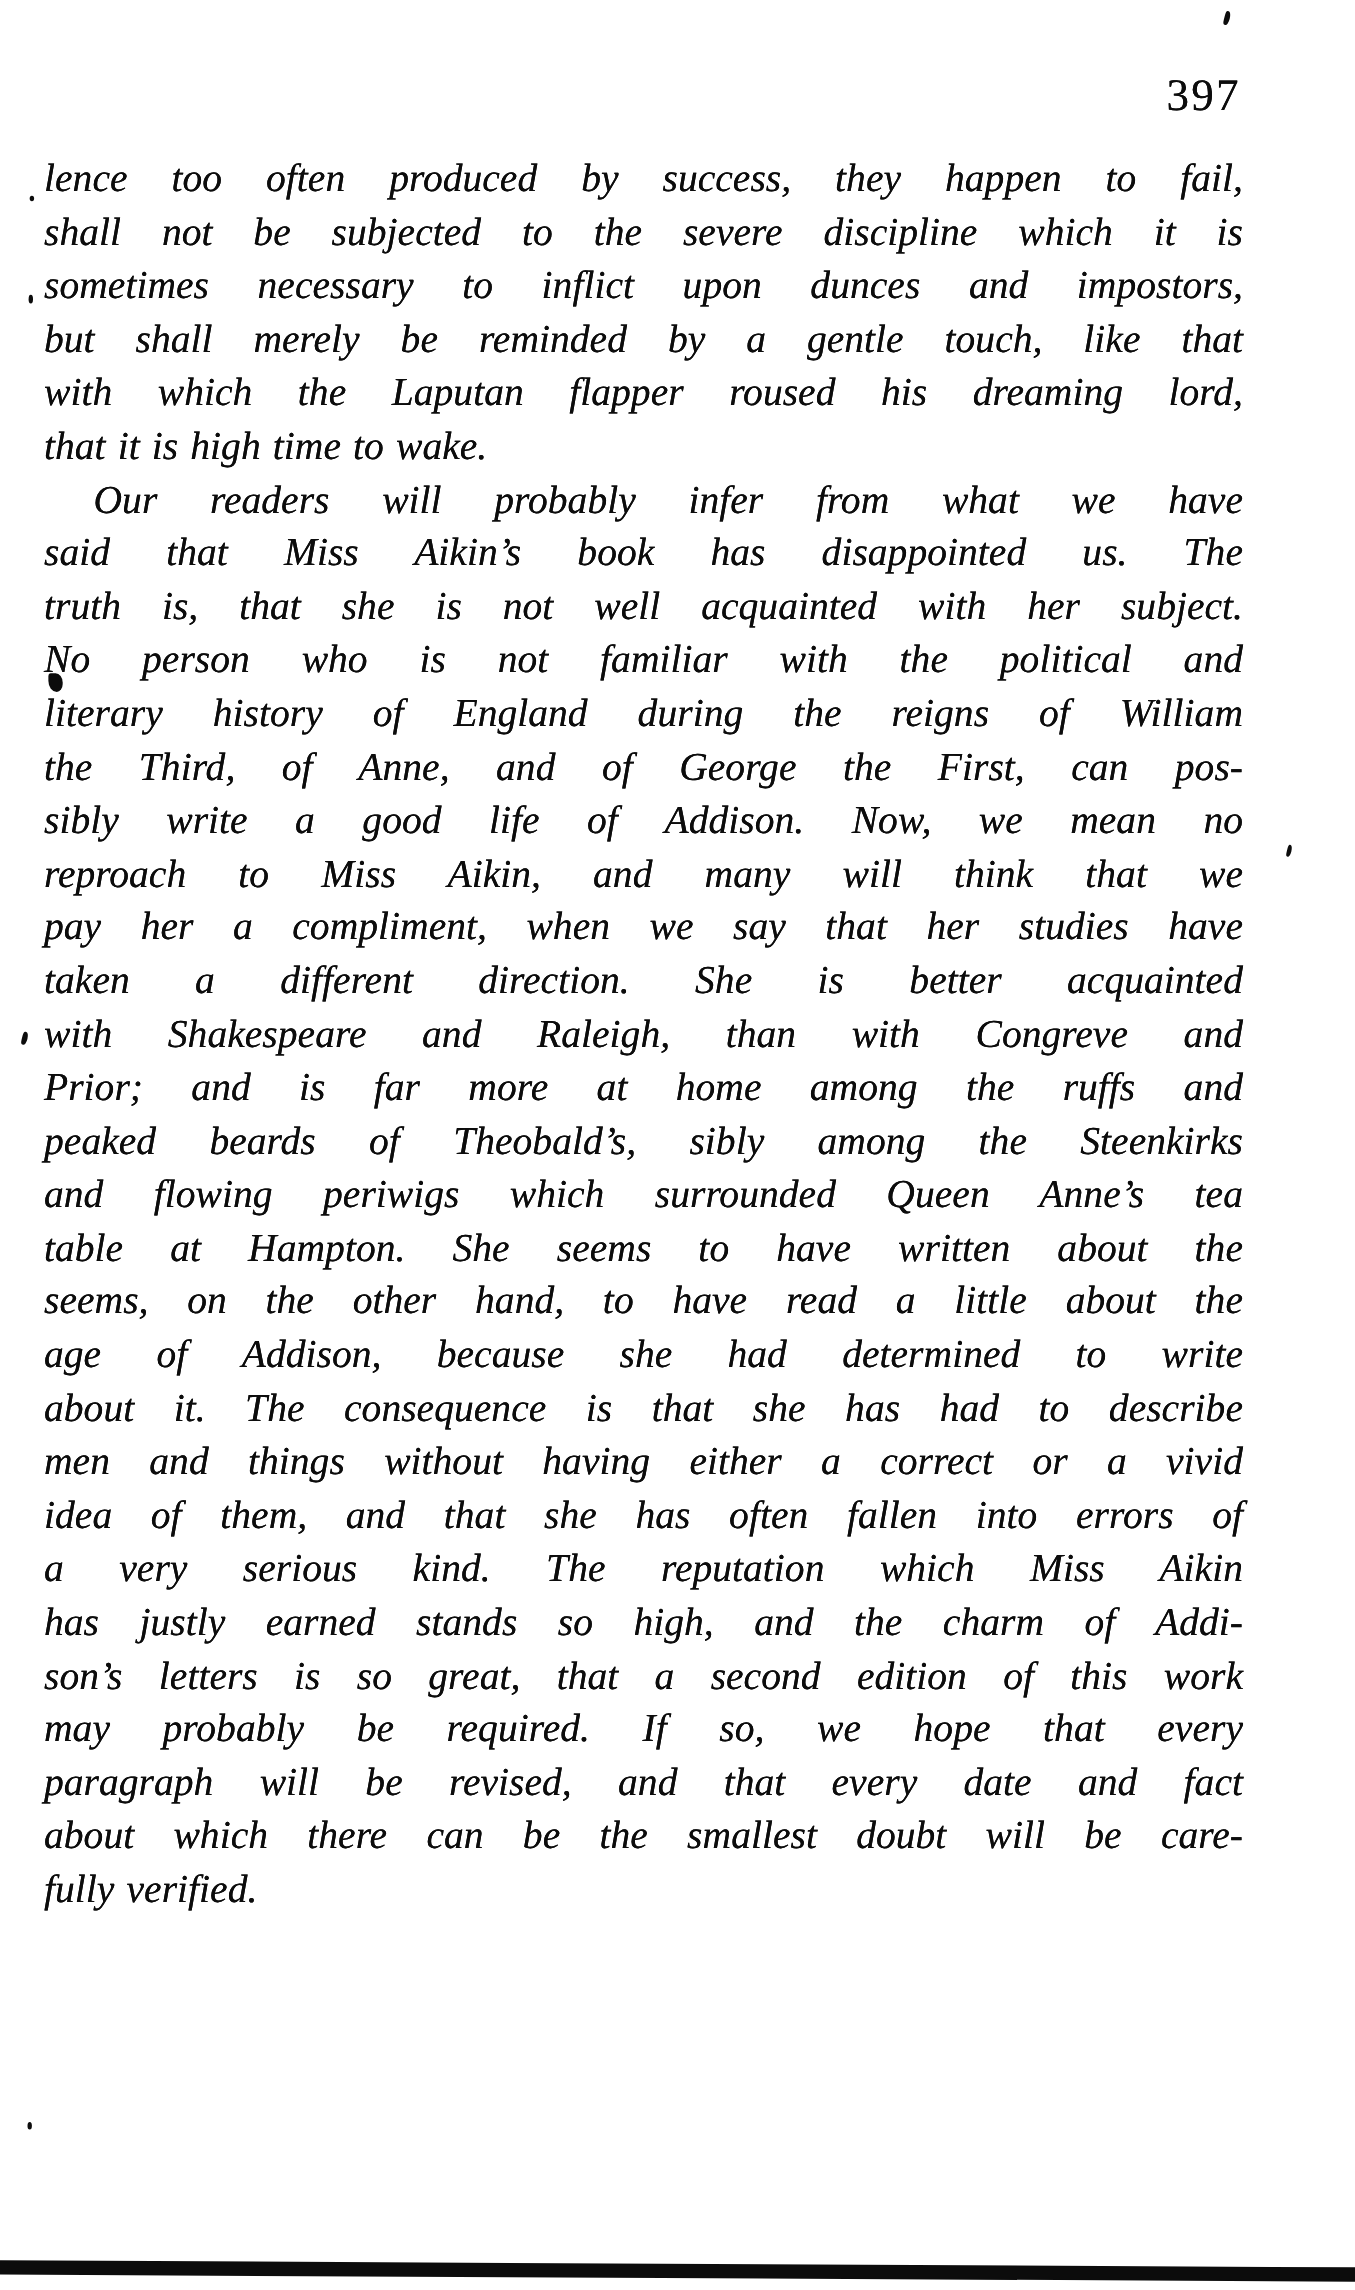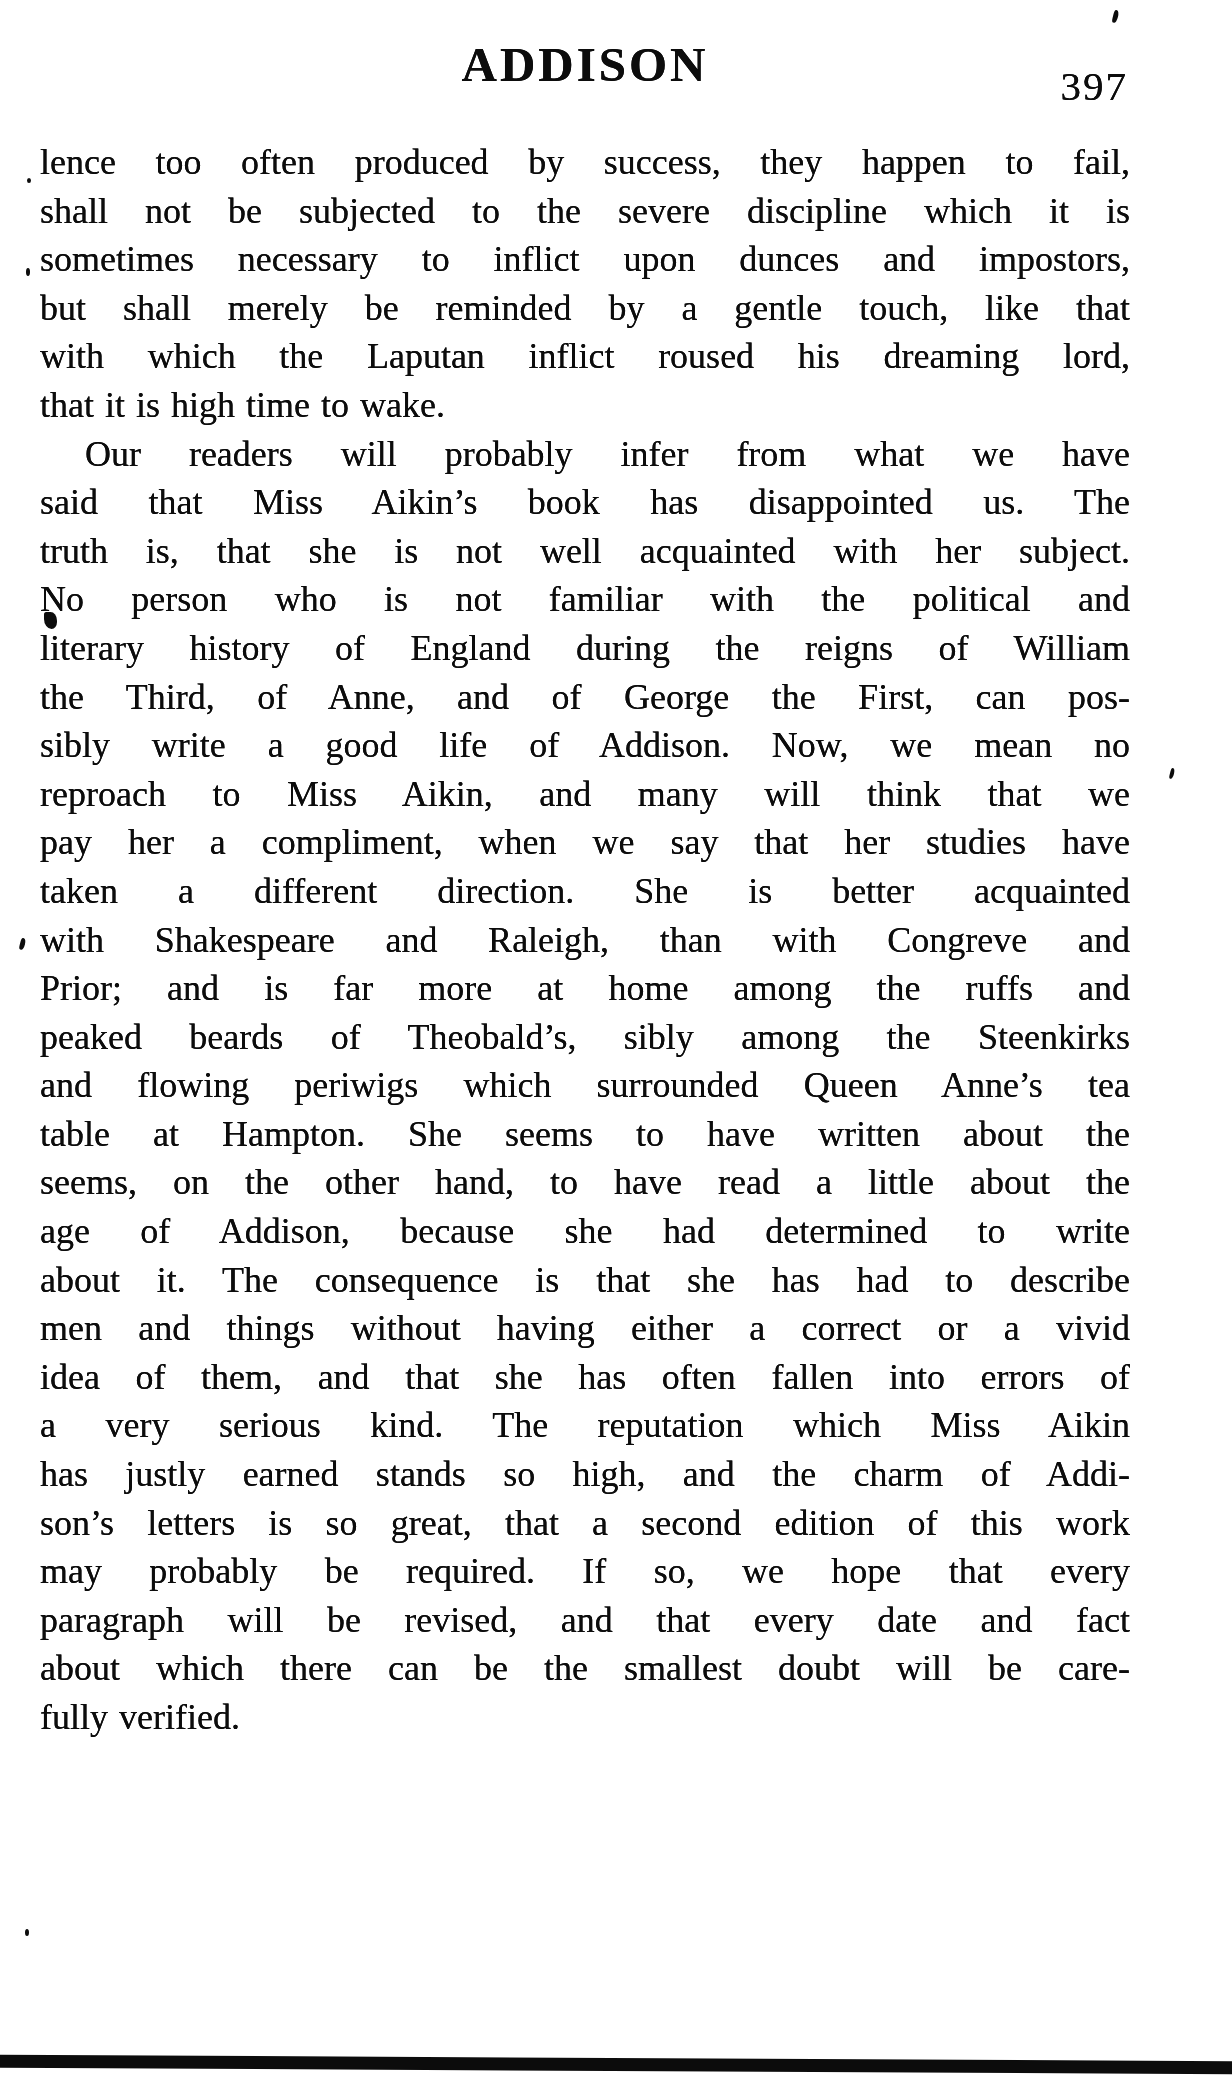--- a/index.html
+++ b/index.html
@@ -41,20 +41,21 @@
     font-weight: 400;
     letter-spacing: 2px;
     text-shadow: 0 0 0.5px currentColor;
     margin-top: 12px;
   }
   .page-body {
     position: absolute;
     top: 138px;
     left: 40px;
     width: 1090px;
+    font-style: italic;
   }
   .line {
     font-size: 36px;
     line-height: 48.6px;
     text-align: justify;
     text-align-last: justify;
     text-shadow: 0 0 0.6px currentColor;
     word-spacing: 2px;
   }
   .line.flush {
@@ -80,31 +81,30 @@
   }
   .speck.apos { border-radius: 40% 60% 60% 40%; transform: rotate(14deg); }
   .speck.blob { border-radius: 20% 60% 50% 70%; }
 </style>
 </head>
 <body>
 
 <div class="page">
 
   <header class="page-header">
-    <h1 class="running-title">ADDISON</h1>
     <span class="page-number">397</span>
   </header>
 
   <main class="page-body">
       <div>
         <div class="line">lence too often produced by success, they happen to fail,</div>
         <div class="line">shall not be subjected to the severe discipline which it is</div>
         <div class="line">sometimes necessary to inflict upon dunces and impostors,</div>
         <div class="line">but shall merely be reminded by a gentle touch, like that</div>
-        <div class="line">with which the Laputan inflict roused his dreaming lord,</div>
+        <div class="line">with which the Laputan flapper roused his dreaming lord,</div>
         <div class="line flush">that it is high time to wake.</div>
       </div>
       <div>
         <div class="line indent">Our readers will probably infer from what we have</div>
         <div class="line">said that Miss Aikin’s book has disappointed us.  The</div>
         <div class="line">truth is, that she is not well acquainted with her subject.</div>
         <div class="line">No person who is not familiar with the political and</div>
         <div class="line">literary history of England during the reigns of William</div>
         <div class="line">the Third, of Anne, and of George the First, can pos-</div>
         <div class="line">sibly write a good life of Addison.  Now, we mean no</div>

